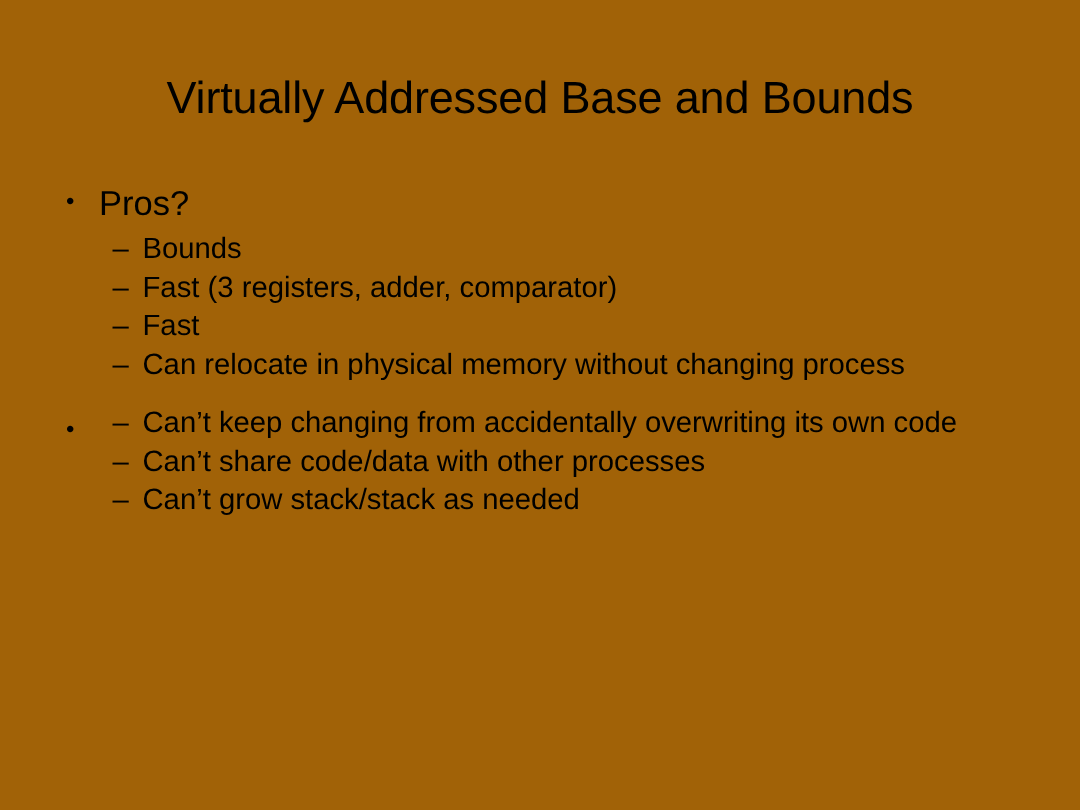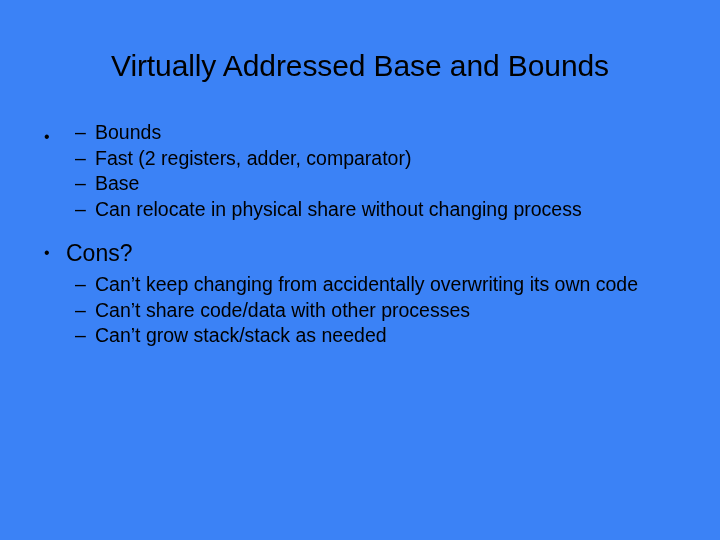--- a/index.html
+++ b/index.html
@@ -12,21 +12,21 @@
     background: #ffffff;
     font-family: "Liberation Sans", sans-serif;
     color: #000000;
     overflow: hidden;
   }
 
   .slide {
     position: relative;
     width: 720px;
     height: 540px;
-    background: #3b82f6;
+    background: #a16207;
     box-sizing: border-box;
   }
 
   .slide-title {
     position: absolute;
     left: 36px;
     top: 48px;
     width: 648px;
     text-align: center;
     font-size: 30px;
@@ -102,47 +102,47 @@
 <div class="slide">
 
   <div class="slide-title">Virtually Addressed Base and Bounds</div>
 
   <div class="body-area">
 
     <div class="lvl1-group pros">
 
       <div class="lvl1">
         <span class="marker">•</span>
+        <span>Pros?</span>
       </div>
 
       <ul class="lvl2-list">
         <li class="lvl2">
           <span class="marker">–</span>
           <span class="txt">Bounds</span>
         </li>
         <li class="lvl2">
           <span class="marker">–</span>
-          <span class="txt">Fast (2 registers, adder, comparator)</span>
+          <span class="txt">Fast (3 registers, adder, comparator)</span>
         </li>
         <li class="lvl2">
           <span class="marker">–</span>
-          <span class="txt">Base</span>
+          <span class="txt">Fast</span>
         </li>
         <li class="lvl2 wide">
           <span class="marker">–</span>
-          <span class="txt">Can relocate in physical share without changing process</span>
+          <span class="txt">Can relocate in physical memory without changing process</span>
         </li>
       </ul>
     </div>
 
     <div class="lvl1-group cons">
 
       <div class="lvl1">
         <span class="marker">•</span>
-        <span>Cons?</span>
       </div>
 
       <ul class="lvl2-list">
         <li class="lvl2">
           <span class="marker">–</span>
           <span class="txt">Can’t keep changing from accidentally overwriting its own code</span>
         </li>
         <li class="lvl2">
           <span class="marker">–</span>
           <span class="txt">Can’t share code/data with other processes</span>

